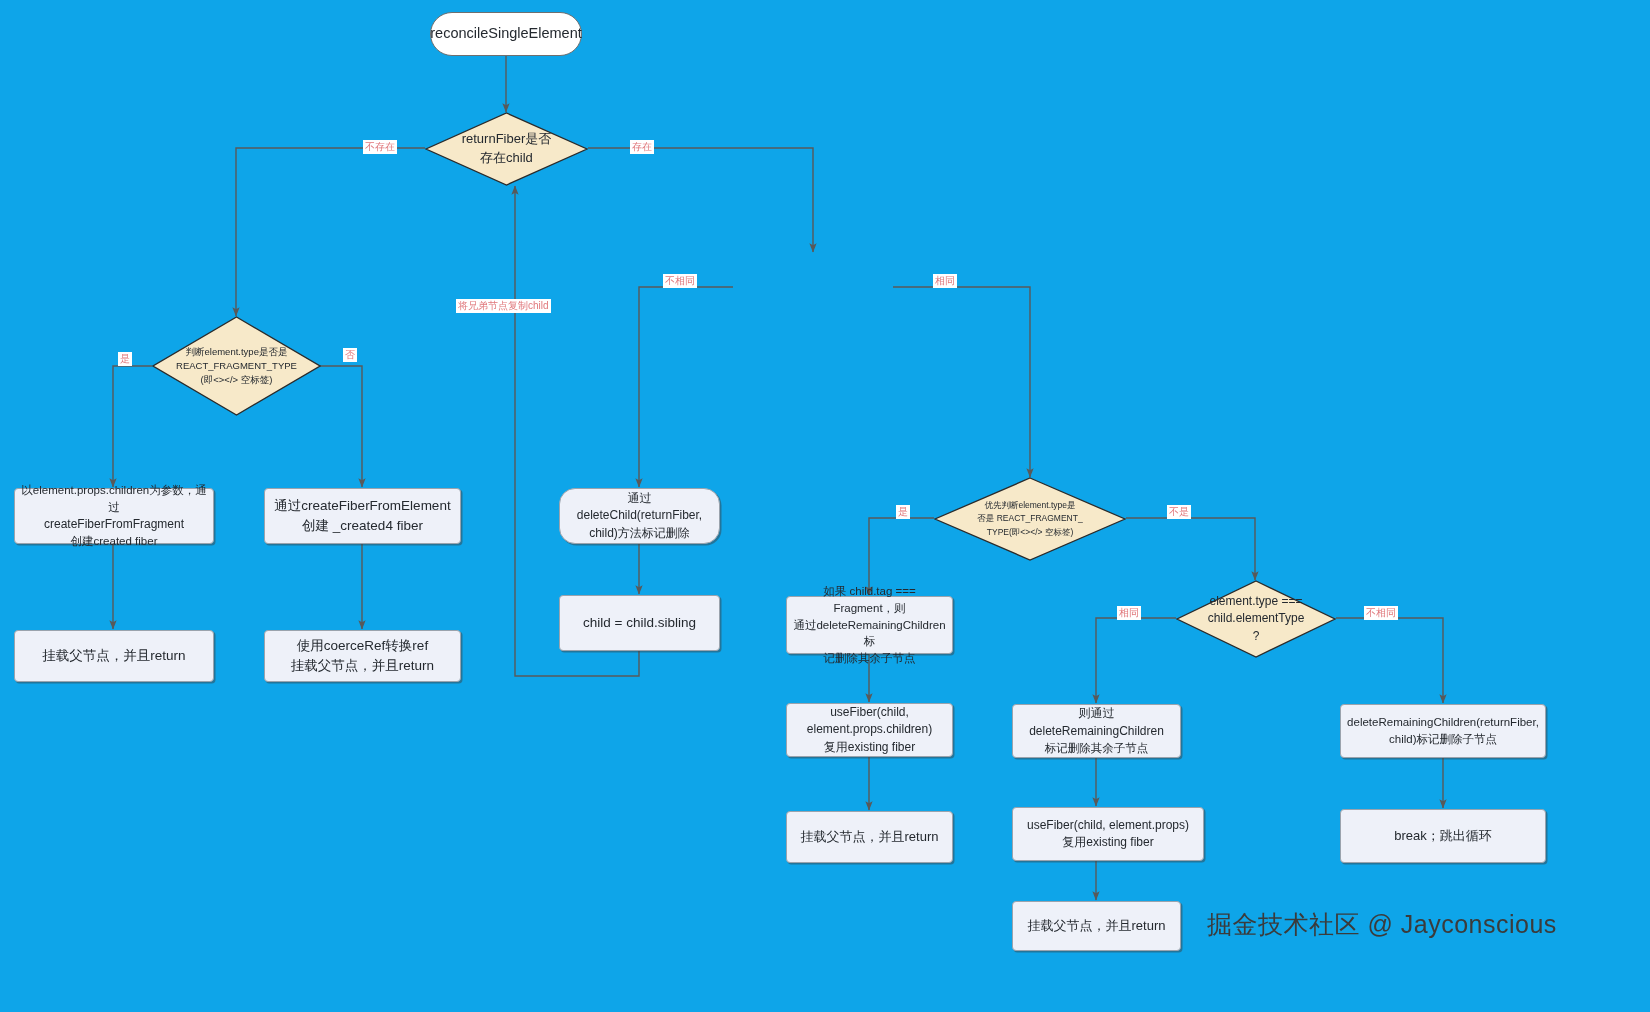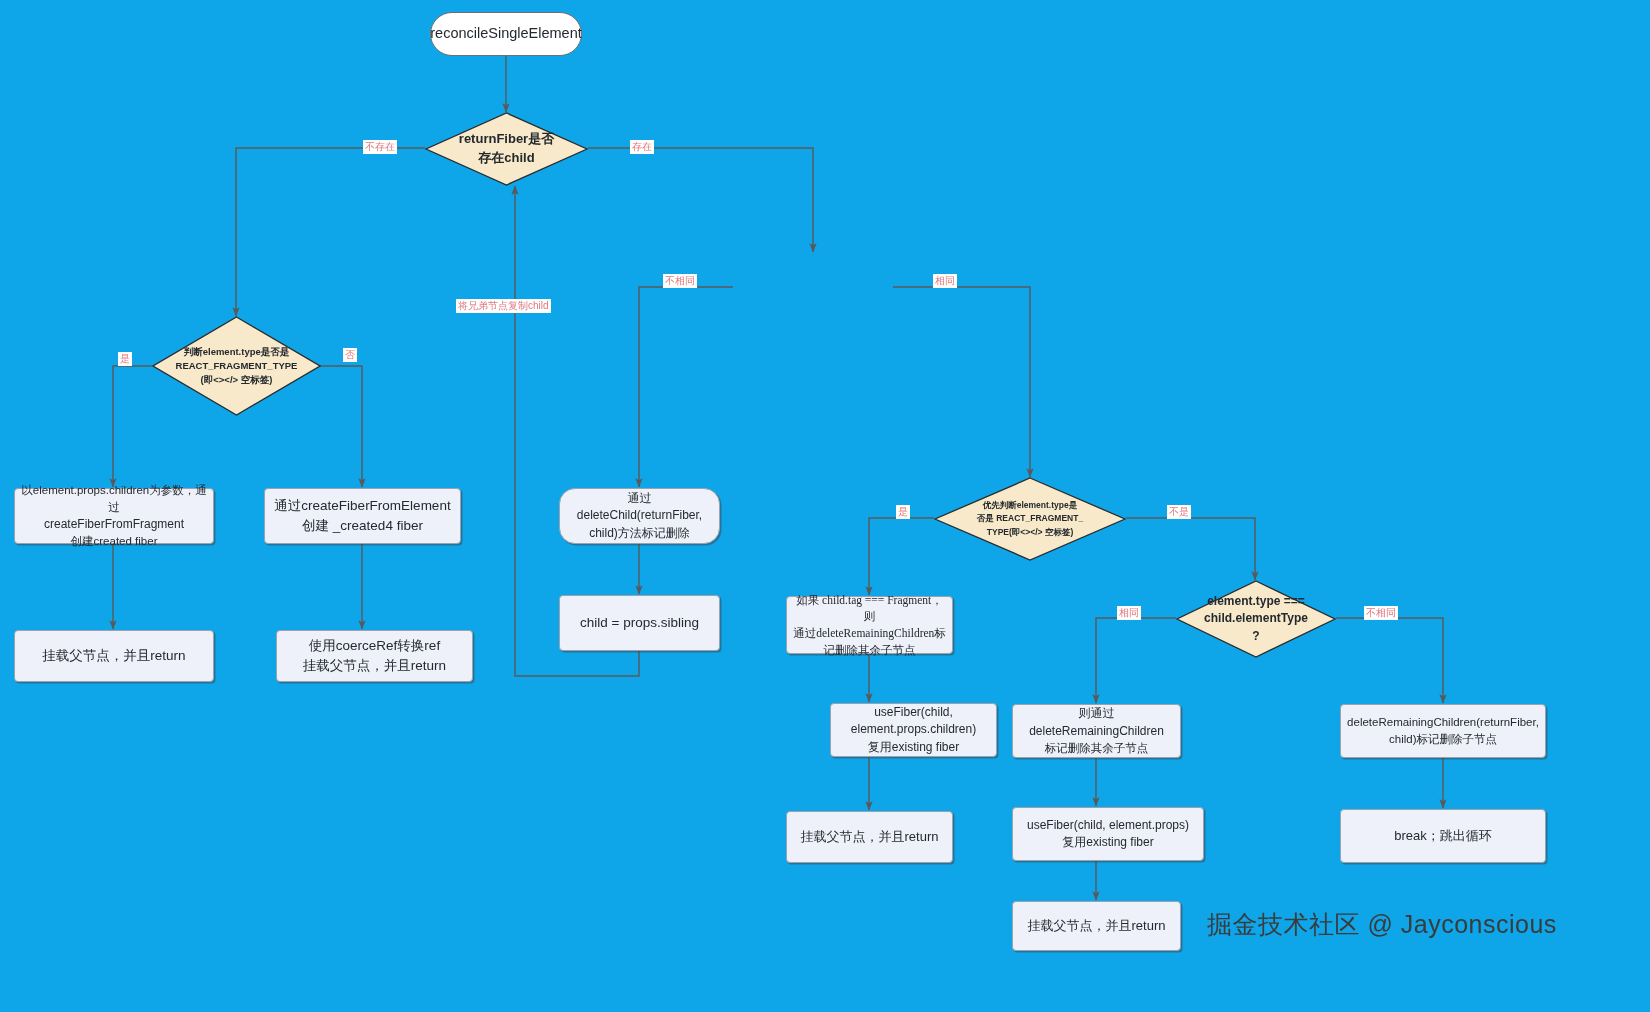--- a/index.html
+++ b/index.html
@@ -58,21 +58,20 @@
     position: absolute;
     left: 0; top: 0;
     width: 100%;
     height: 100%;
   }
   .diamond-label {
     position: relative;
     z-index: 2;
     padding: 0 8px;
     font-size: 13px;
-    font-weight: bold;
   }
   .diamond-label.small {
     font-size: 9.5px;
     line-height: 1.5;
   }
   .diamond-label.tiny {
     font-size: 8.5px;
     line-height: 1.55;
   }
   .edge-label {
@@ -183,59 +182,59 @@
     <span>挂载父节点，并且return</span>
   </div>
 
   <div class="node node-box" style="left:264px; top:488px; width:197px; height:56px;">
     <div>
       <div>通过createFiberFromElement</div>
       <div>创建 _created4 fiber</div>
     </div>
   </div>
 
-  <div class="node node-box" style="left:276px; top:630px; width:197px; height:52px;">
+  <div class="node node-box" style="left:264px; top:630px; width:197px; height:52px;">
     <div>
       <div>使用coerceRef转换ref</div>
       <div>挂载父节点，并且return</div>
     </div>
   </div>
 
 
   <div class="node node-box" style="left:559px; top:488px; width:161px; height:56px;border-radius:16px;">
     <div>
       <div style="font-size:12px">通过deleteChild(returnFiber,</div>
       <div style="font-size:12px">child)方法标记删除</div>
     </div>
   </div>
 
   <div class="node node-box" style="left:559px; top:595px; width:161px; height:56px;">
-    <span>child = props.sibling</span>
+    <span>child = child.sibling</span>
   </div>
 
   <div class="node node-diamond" style="left:934px; top:477px; width:192px; height:84px;">
     <svg class="diamond-shape" viewBox="0 0 192 84" preserveAspectRatio="none">
       <polygon points="96,1 191,42 96,83 1,42" fill="#f7e9c9" stroke="#2b2b2b" stroke-width="1.3"></polygon>
     </svg>
     <div class="diamond-label tiny">
       <div>优先判断element.type是</div>
       <div>否是 REACT_FRAGMENT_</div>
       <div>TYPE(即&lt;&gt;&lt;/&gt; 空标签)</div>
     </div>
   </div>
 
-  <div class="node node-box" style="left:786px; top:596px; width:167px; height:58px;font-family:Liberation Serif, serif;">
+  <div class="node node-box" style="left:786px; top:596px; width:167px; height:58px;">
     <div>
       <div style="font-size:11.5px">如果 child.tag === Fragment，则</div>
       <div style="font-size:11.5px">通过deleteRemainingChildren标</div>
       <div style="font-size:11.5px">记删除其余子节点</div>
     </div>
   </div>
 
-  <div class="node node-box" style="left:786px; top:703px; width:167px; height:54px;margin-left:44px;">
+  <div class="node node-box" style="left:786px; top:703px; width:167px; height:54px;">
     <div>
       <div style="font-size:12px">useFiber(child,</div>
       <div style="font-size:12px">element.props.children)</div>
       <div style="font-size:12px">复用existing fiber</div>
     </div>
   </div>
 
   <div class="node node-box" style="left:786px; top:811px; width:167px; height:52px;">
     <span style="font-size:13px">挂载父节点，并且return</span>
   </div>

